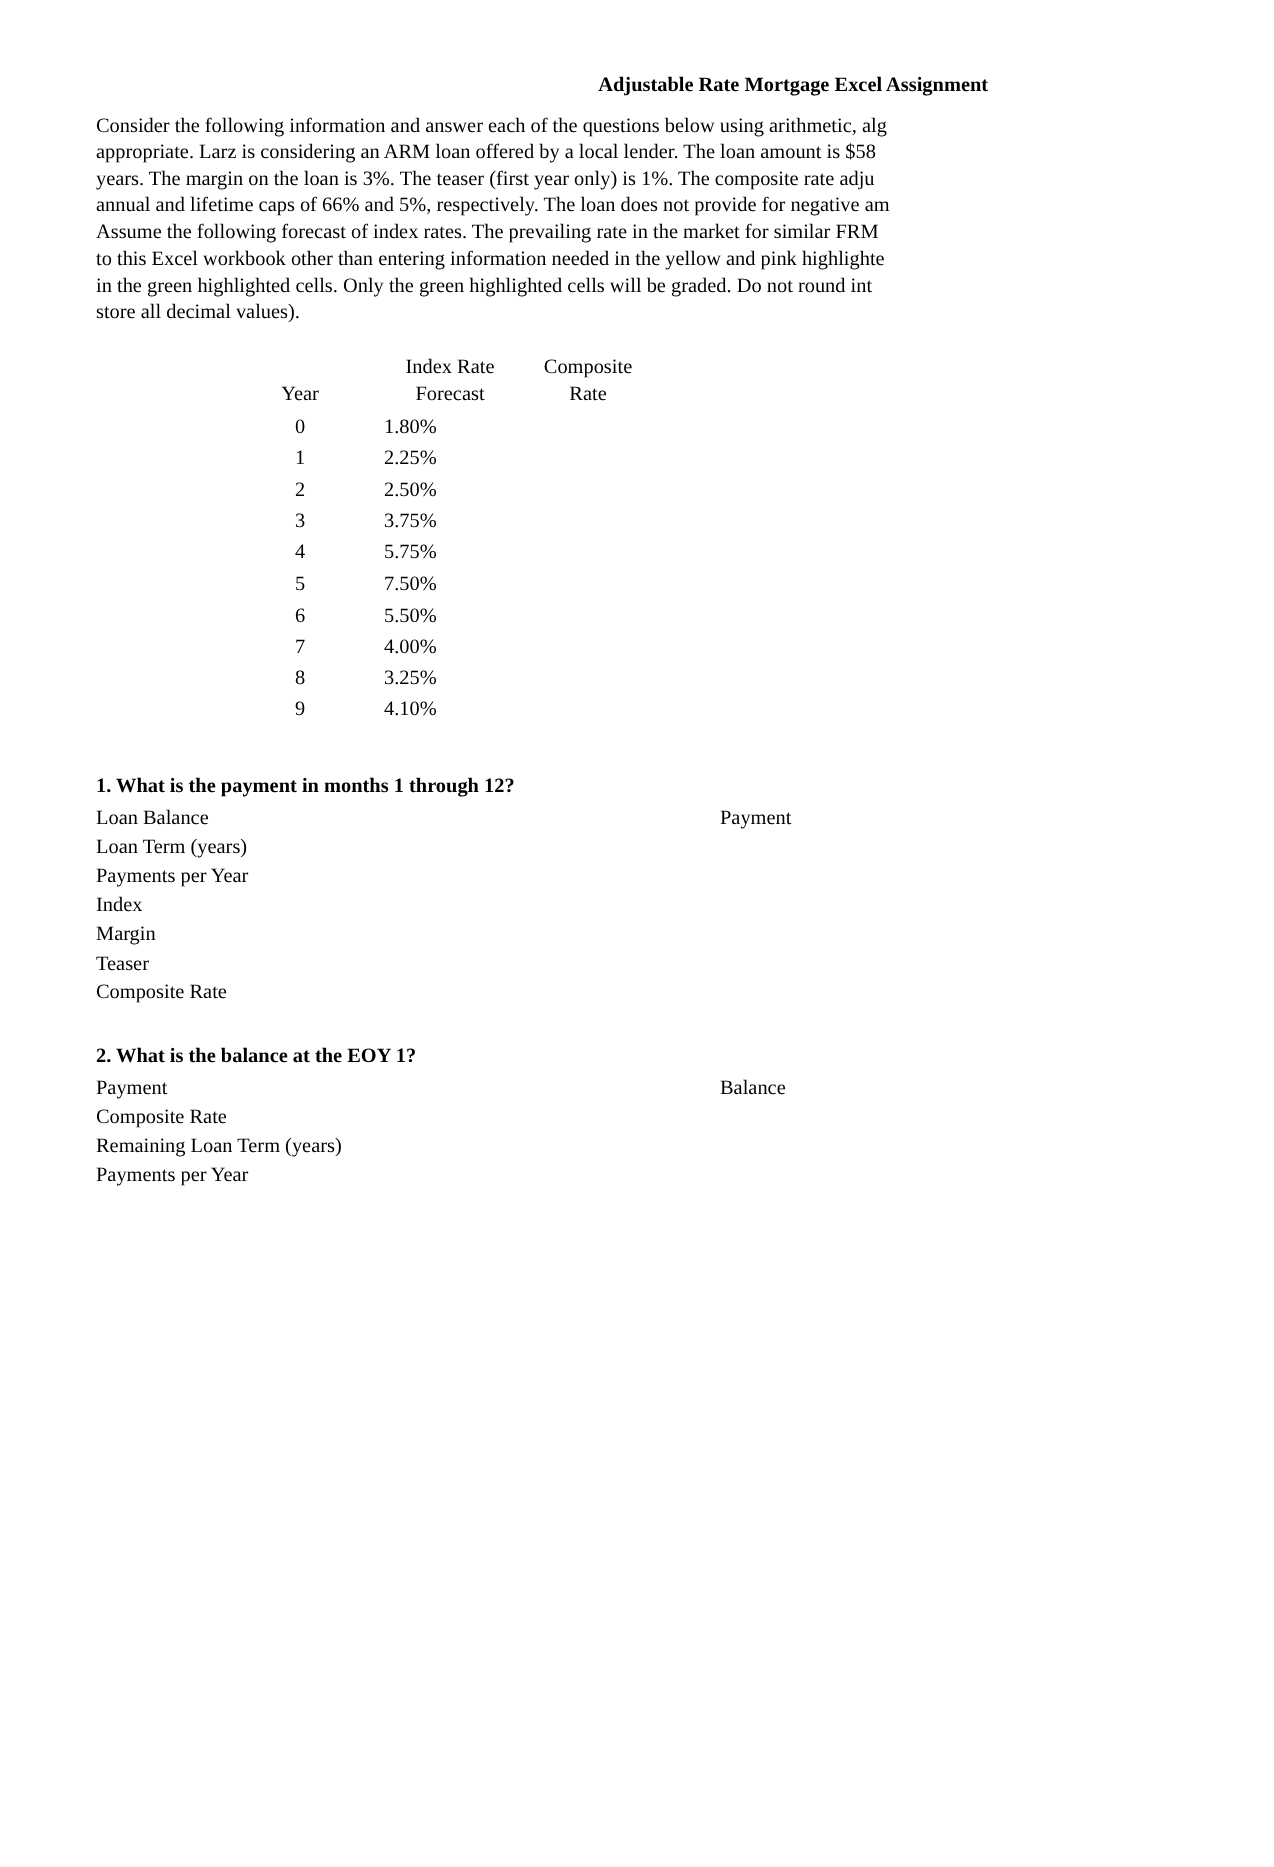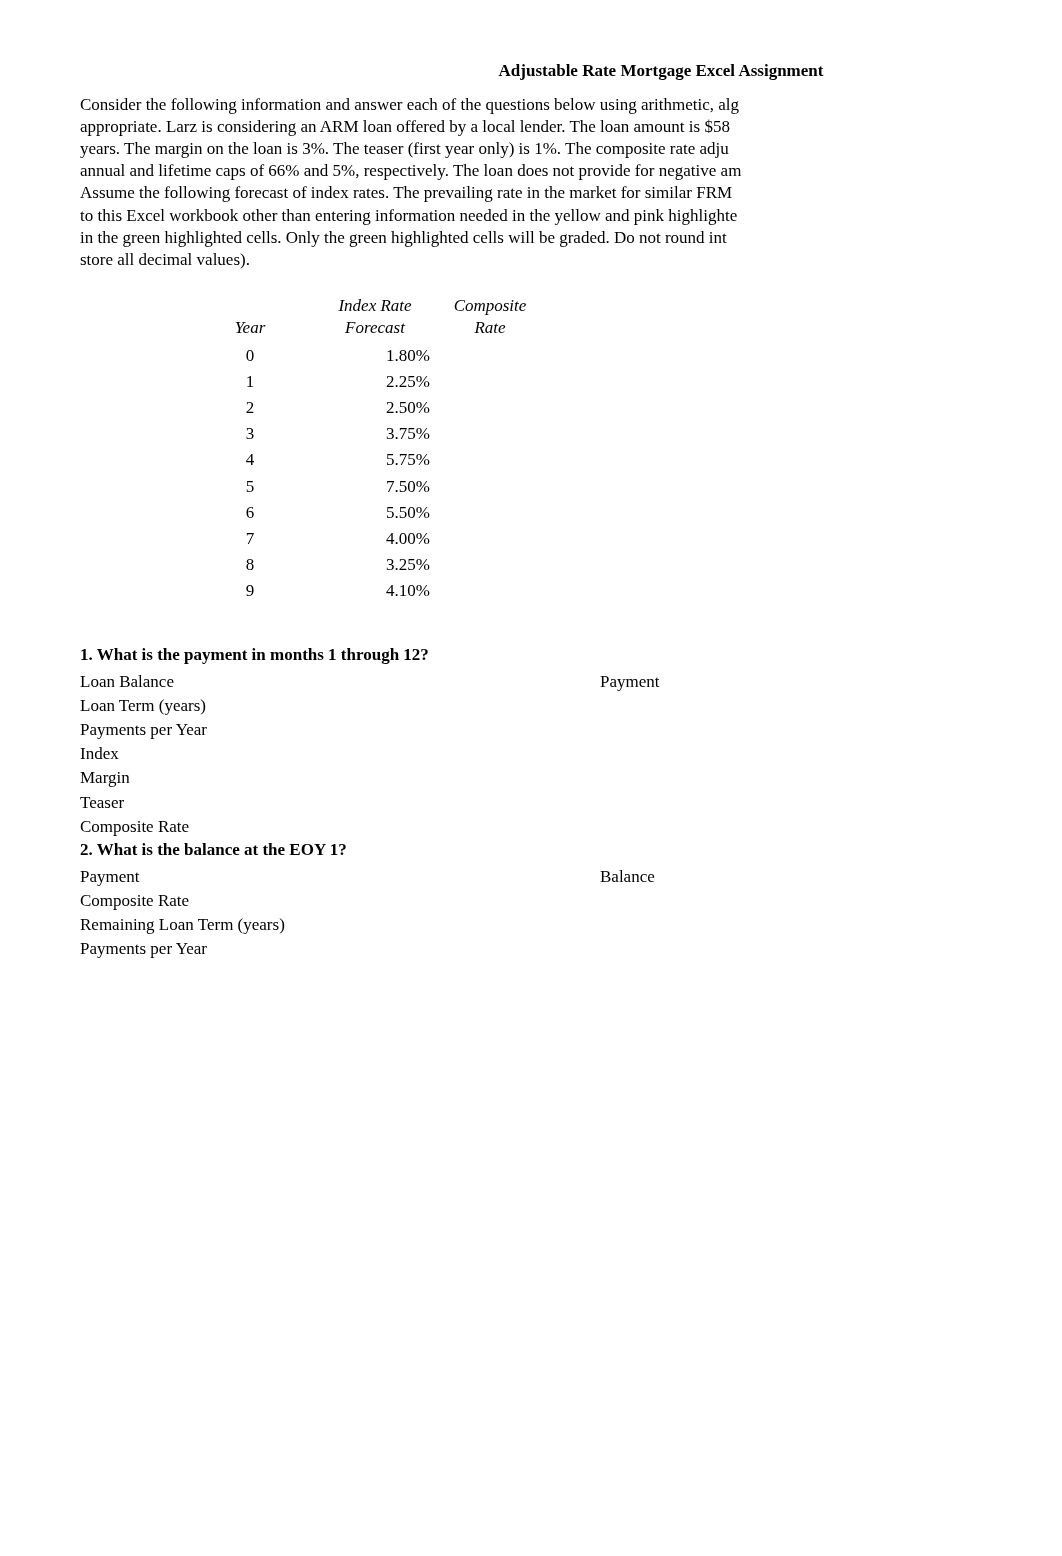--- a/index.html
+++ b/index.html
@@ -31,30 +31,30 @@
       margin-bottom: 40px;
     }
     .index-table td, .index-table th {
       padding: 2px 10px;
       text-align: center;
       vertical-align: bottom;
       font-weight: normal;
     }
     .index-table thead td {
       padding-bottom: 4px;
-      font-style: italic;
     }
     .col-year { width: 120px; text-align: center;}
     .col-forecast { width: 130px; text-align: center;}
     .col-composite { width: 100px; text-align: center;}
     .index-table tbody td:nth-child(1){ text-align:center;}
-    .index-table tbody td:nth-child(2){ text-align:right;}
+    .index-table tbody td:nth-child(2){ text-align:left;}
 
     .question-heading {
       font-weight: bold;
+      margin-top: 30px;
       margin-bottom: 4px;
     }
     .fields-table {
       border-collapse: collapse;
       margin: 0;
     }
     .fields-table td {
       padding: 1px 0;
       vertical-align: top;
     }

